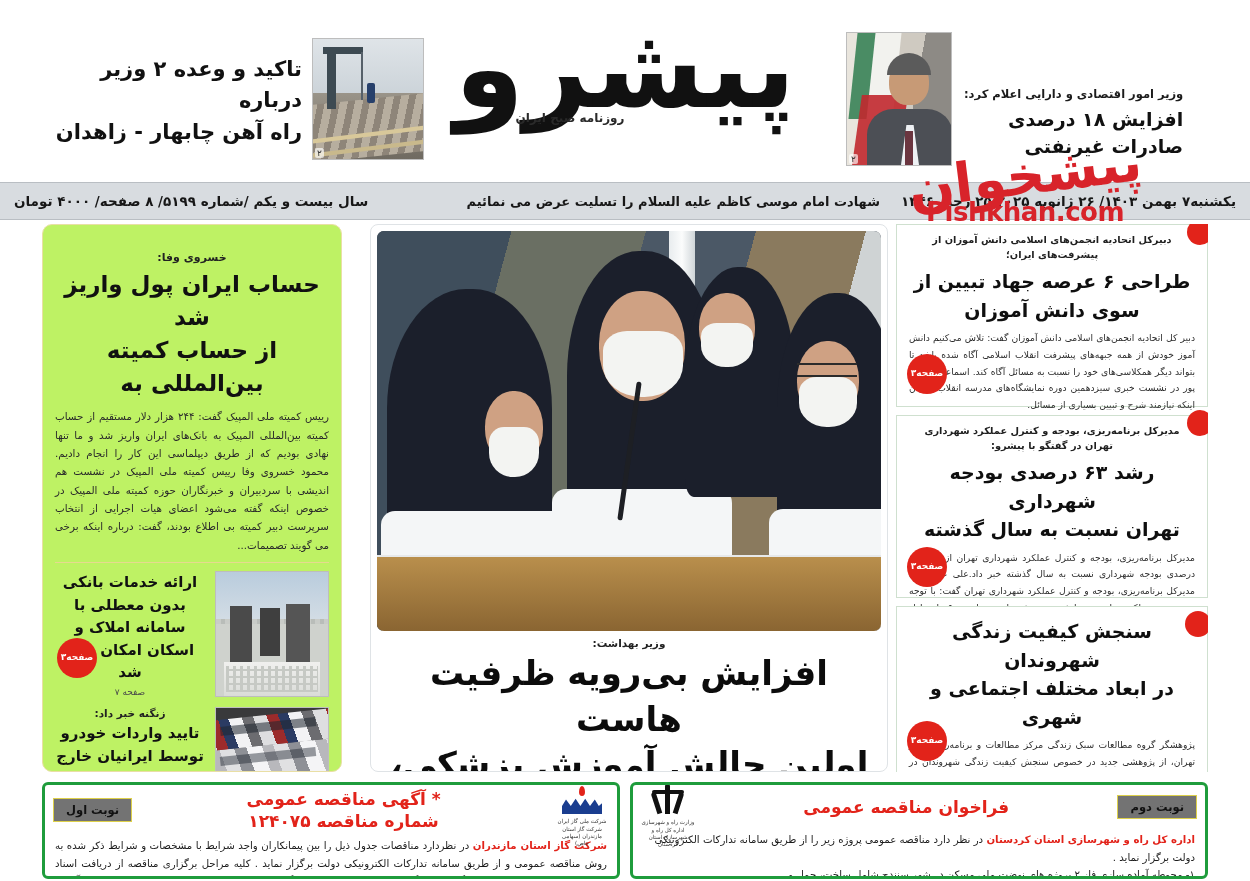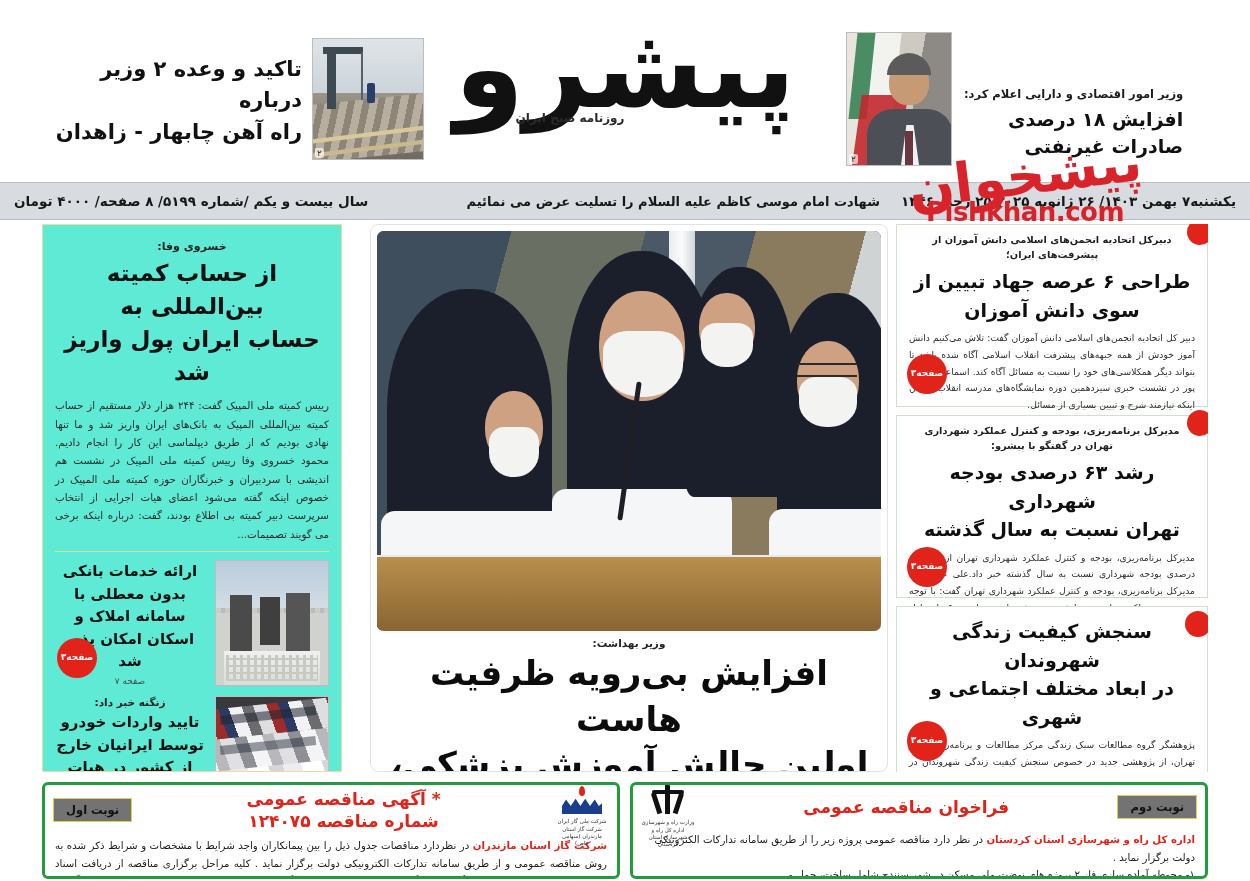--- a/index.html
+++ b/index.html
@@ -144,24 +144,24 @@
   #infobar .seg { font-size: 13.5px; font-weight: bold; color: #171717; white-space: nowrap; }
   #infobar .seg.date { position:absolute; right: 14px; }
   #infobar .seg.mourn { position:absolute; right: 370px; font-size: 13px; }
   #infobar .seg.issue { position:absolute; left: 14px; }
 
   
   #left-col {
     position: absolute;
     top: 224px; left: 42px;
     width: 300px; height: 548px;
-    background: #5eead4;
+    background: #bef264;
     border: 1px solid #e9dfa5;
-    border-radius: 1px;
-    padding: 13px 12px;
+    border-radius: 10px;
+    padding: 24px 12px;
     box-sizing: border-box;
     overflow: hidden;
   }
   #center-col {
     position: absolute;
     top: 224px; left: 370px;
     width: 518px; height: 548px;
     background: #ffffff;
     border: 1px solid #dfe3e6;
     border-radius: 8px;
@@ -392,22 +392,22 @@
   </div>
 
   <div id="watermark">
     <span class="wm-fa">پیشخوان</span>
     <span class="wm-en">Pishkhan.com</span>
   </div>
 
   <div id="left-col">
     <div class="lead-kicker">خسروی وفا:</div>
     <div class="lead-head">
+      <div>حساب ایران پول واریز شد</div>
       <div>از حساب کمیته بین‌المللی به</div>
-      <div>حساب ایران پول واریز شد</div>
     </div>
     <div class="lead-body">رییس کمیته ملی المپیک گفت: ۲۴۴ هزار دلار مستقیم از حساب کمیته بین‌المللی المپیک به بانک‌های ایران واریز شد و ما تنها نهادی بودیم که از طریق دیپلماسی این کار را انجام دادیم. محمود خسروی وفا رییس کمیته ملی المپیک در نشست هم اندیشی با سردبیران و خبرنگاران حوزه کمیته ملی المپیک در خصوص اینکه گفته می‌شود اعضای هیات اجرایی از انتخاب سرپرست دبیر کمیته بی اطلاع بودند، گفت: درباره اینکه برخی می گویند تصمیمات...</div>
 
     <div class="badge" style="top:413px; left:14px;">صفحه۳</div>
 
     <div class="sep-soft"></div>
 
     <div class="side-story">
       <div class="st-text">
         <div class="st-head">ارائه خدمات بانکی بدون معطلی با سامانه املاک و اسکان امکان پذیر شد</div>

